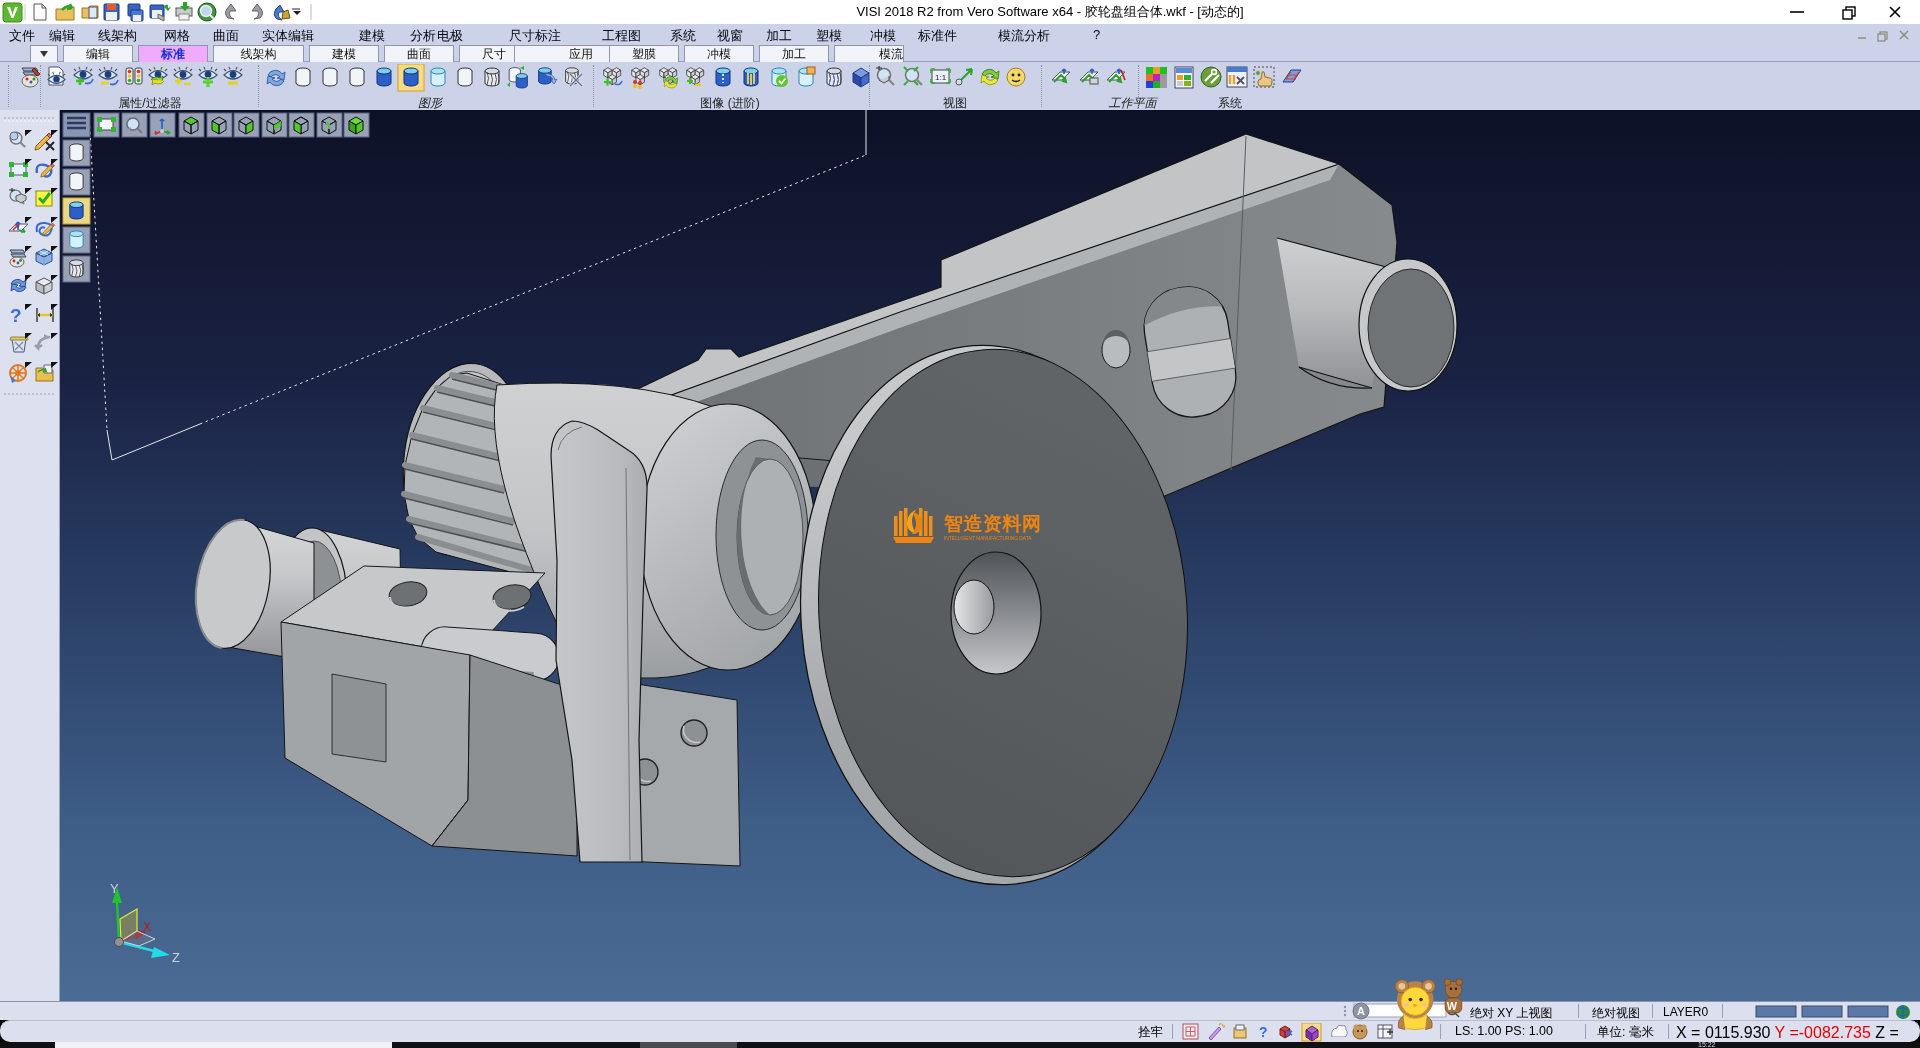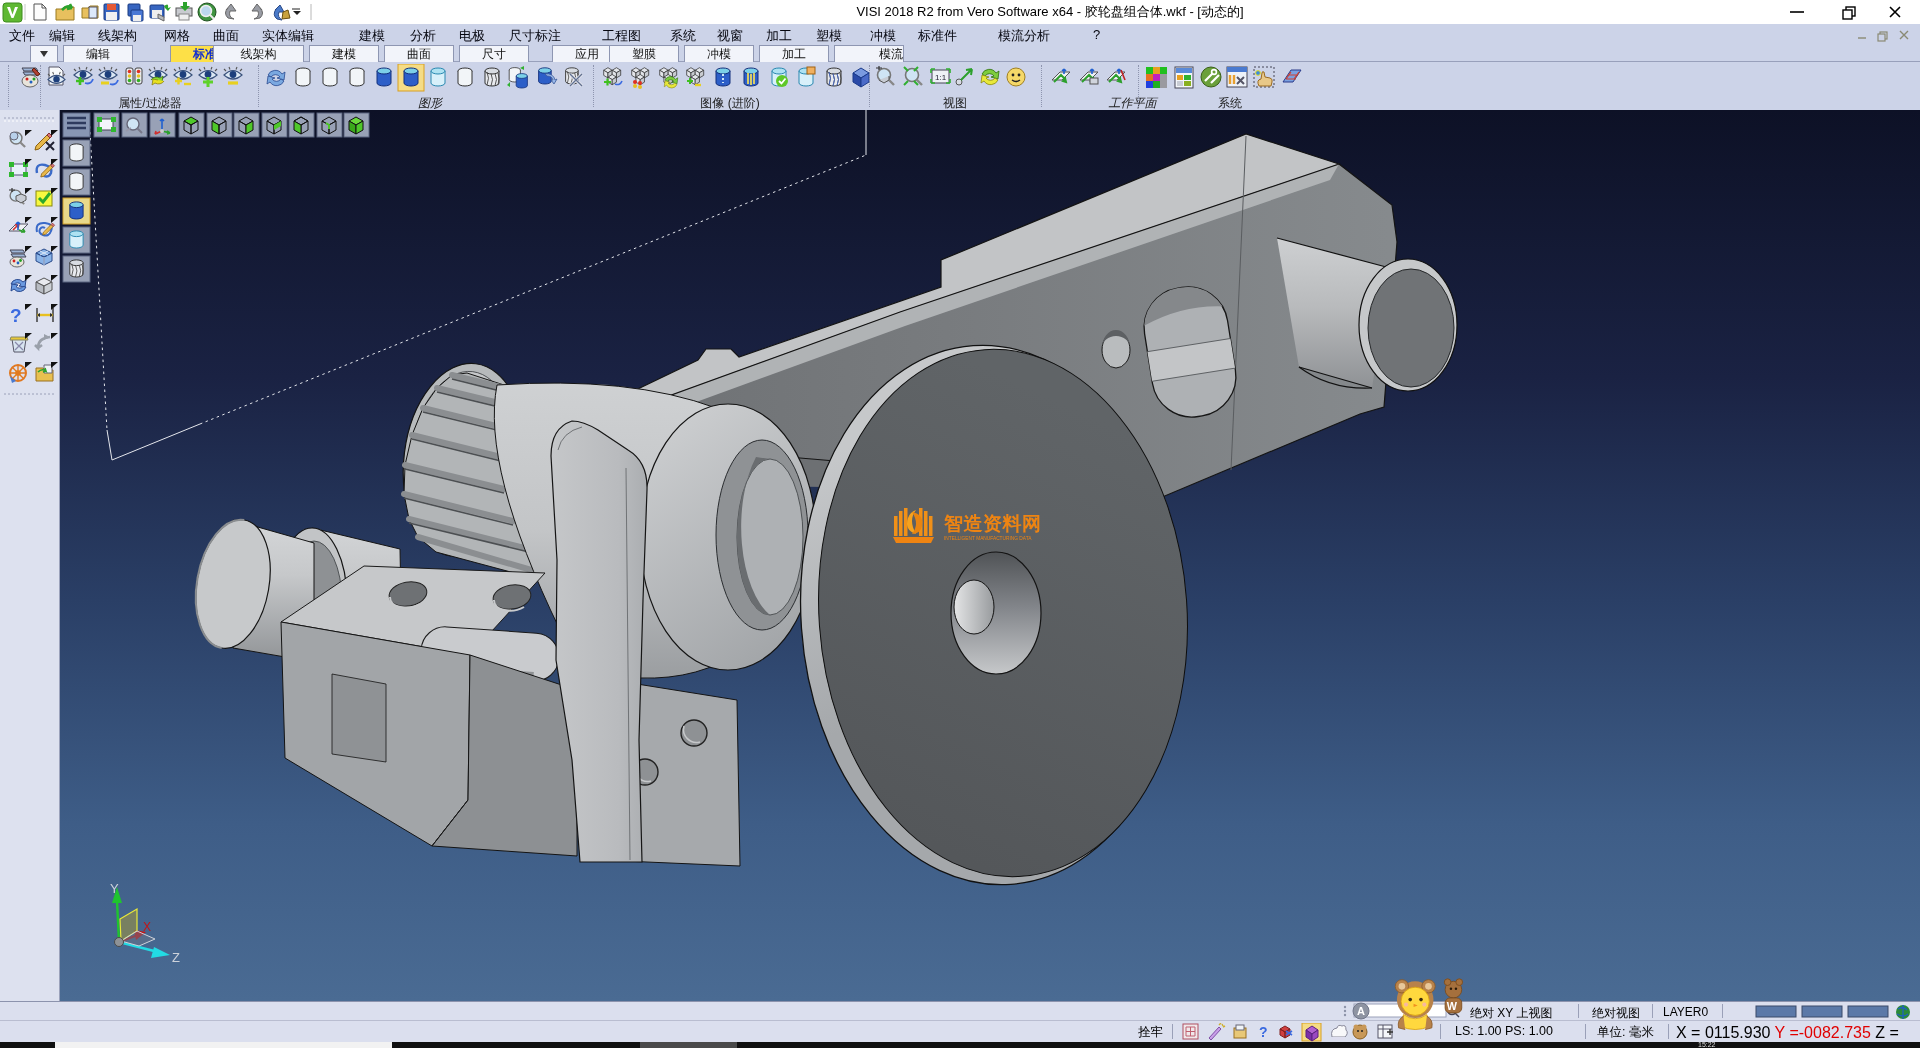--- a/index.html
+++ b/index.html
@@ -5,28 +5,28 @@
 html,body{margin:0;padding:0;width:1920px;height:1048px;overflow:hidden;background:#000;}
 body{font-family:"Liberation Sans",sans-serif;position:relative;}
 .abs{position:absolute;}
 #titlebar{left:0;top:0;width:1920px;height:24px;background:#ffffff;}
 #title{left:180px;top:0;width:1740px;height:24px;line-height:24px;text-align:center;font-size:13px;color:#000;}
 #winbtns{right:8px;top:0;height:24px;}
 #menubar{left:0;top:24px;width:1920px;height:20px;background:#ccd3e8;font-size:13px;color:#05060f;}
 #menubar span{position:absolute;top:3px;}
 #tabrow{left:0;top:44px;width:1920px;height:18px;background:#ccd3e8;border-bottom:1px solid #98a0bb;box-sizing:border-box;}
 .tab{position:absolute;top:1px;height:16px;line-height:16px;background:#f2f4fa;border:1px solid #8e96b2;border-bottom:none;font-size:12px;color:#111;text-align:center;}
-.tabsel{background:#fde047;color:#1330cf;font-weight:bold;margin-left:32px;}
+.tabsel{background:#f0abfc;color:#1330cf;font-weight:bold;}
 #toolbar{left:0;top:62px;width:1920px;height:48px;background:#ccd3e8;}
 .glabel{position:absolute;top:33px;font-size:12px;color:#1a1a1a;text-align:center;}
 .gsep{position:absolute;top:3px;height:42px;width:0;border-left:1px dotted #8d94ae;}
 #sidebar{left:0;top:110px;width:60px;height:891px;background:#dde1ef;border-right:1px solid #9ba2bb;box-sizing:border-box;}
 #viewport{left:60px;top:110px;width:1716px;height:891px;}
 #status1{left:0;top:1001px;width:1920px;height:19px;background:#dbdfee;border-top:1px solid #8c93ad;box-sizing:border-box;font-size:12px;color:#000;}
-#status2{left:0;top:1020px;width:1920px;height:22px;background:#dbdfee;border-top:1px solid #b9bdd0;box-sizing:border-box;font-size:12.5px;color:#000;}
+#status2{left:0;top:1020px;width:1920px;height:22px;background:#dbdfee;border-top:1px solid #b9bdd0;box-sizing:border-box;font-size:12.5px;color:#000;border-radius:10px;}
 #taskbar{left:0;top:1042px;width:1920px;height:6px;background:#101010;}
 .s2t{position:absolute;top:3px;}
 .vsep{position:absolute;width:0;border-left:1px solid #9aa0b8;}
 </style>
 </head>
 <body>
 <div class="abs" id="titlebar">
 <svg class="abs" style="left:0;top:0" width="340" height="24">
 <rect x="3" y="3" width="19" height="19" rx="3" fill="#5fb832" stroke="#3e8c1e"></rect>
 <path d="M7 7 L11.5 18 L13.5 18 L18 7 L15 7 L12.5 14.5 L10 7 Z" fill="#fff"></path>
@@ -89,21 +89,21 @@
 </div>
 <div class="abs" id="menubar">
 <span style="left:9px">文件</span>
     <span style="left:49px">编辑</span>
     <span style="left:98px">线架构</span>
     <span style="left:164px">网格</span>
     <span style="left:213px">曲面</span>
     <span style="left:262px">实体编辑</span>
     <span style="left:359px">建模</span>
     <span style="left:410px">分析</span>
-    <span style="left:459px">电极</span>
+    <span style="left:437px">电极</span>
     <span style="left:509px">尺寸标注</span>
     <span style="left:602px">工程图</span>
     <span style="left:670px">系统</span>
     <span style="left:717px">视窗</span>
     <span style="left:766px">加工</span>
     <span style="left:816px">塑模</span>
     <span style="left:870px">冲模</span>
     <span style="left:918px">标准件</span>
     <span style="left:998px">模流分析</span>
     <span style="left:1093px">?</span>
@@ -117,21 +117,21 @@
 <div class="abs" id="tabrow">
 <div class="tab" style="left:30px;width:26px;"><svg width="10" height="8" style="margin-top:4px">
         <path d="M1 1 h8 l-4 6 Z" fill="#333"></path>
       </svg></div>
 <div class="tab" style="left:63px;width:68px;">编辑</div>
 <div class="tab tabsel" style="left:138px;width:68px;">标准</div>
 <div class="tab" style="left:213px;width:89px;">线架构</div>
 <div class="tab" style="left:309px;width:68px;">建模</div>
 <div class="tab" style="left:384px;width:68px;">曲面</div>
 <div class="tab" style="left:459px;width:68px;text-align:center;">尺寸</div>
-<div class="tab" style="left:552px;width:68px;">应用</div>
+<div class="tab" style="left:514px;width:68px;padding-left:32px;">应用</div>
 <div class="tab" style="left:609px;width:68px;">塑膜</div>
 <div class="tab" style="left:684px;width:68px;">冲模</div>
 <div class="tab" style="left:759px;width:68px;">加工</div>
 <div class="tab" style="left:834px;width:68px;text-align:right;">模流</div>
 </div>
 <div class="abs" id="toolbar">
 <svg class="abs" style="left:0;top:2px" width="1920" height="30">
 <defs>
 <g id="eye">
           <path d="M1 8 Q10 -1 19 8 Q10 16 1 8 Z" fill="#dce8f4" stroke="#39517c" stroke-width="1.2"></path>

